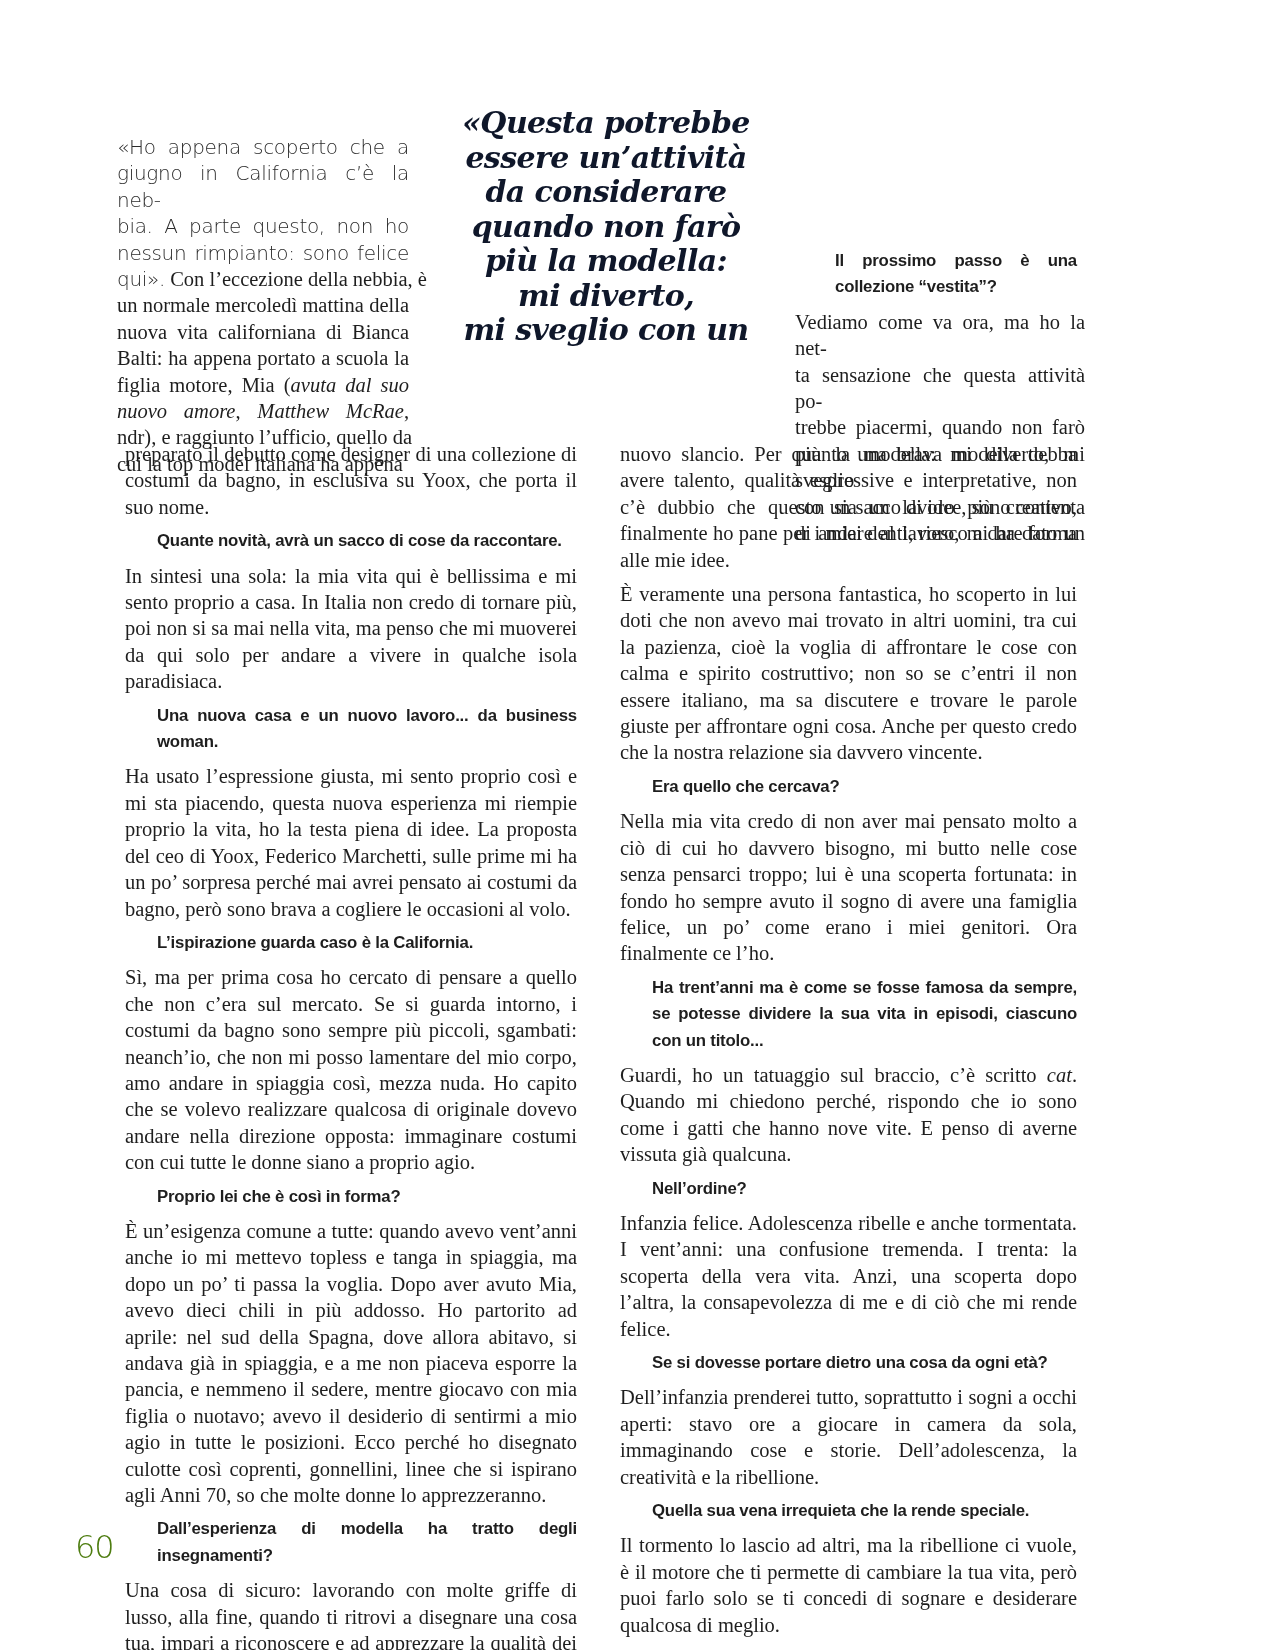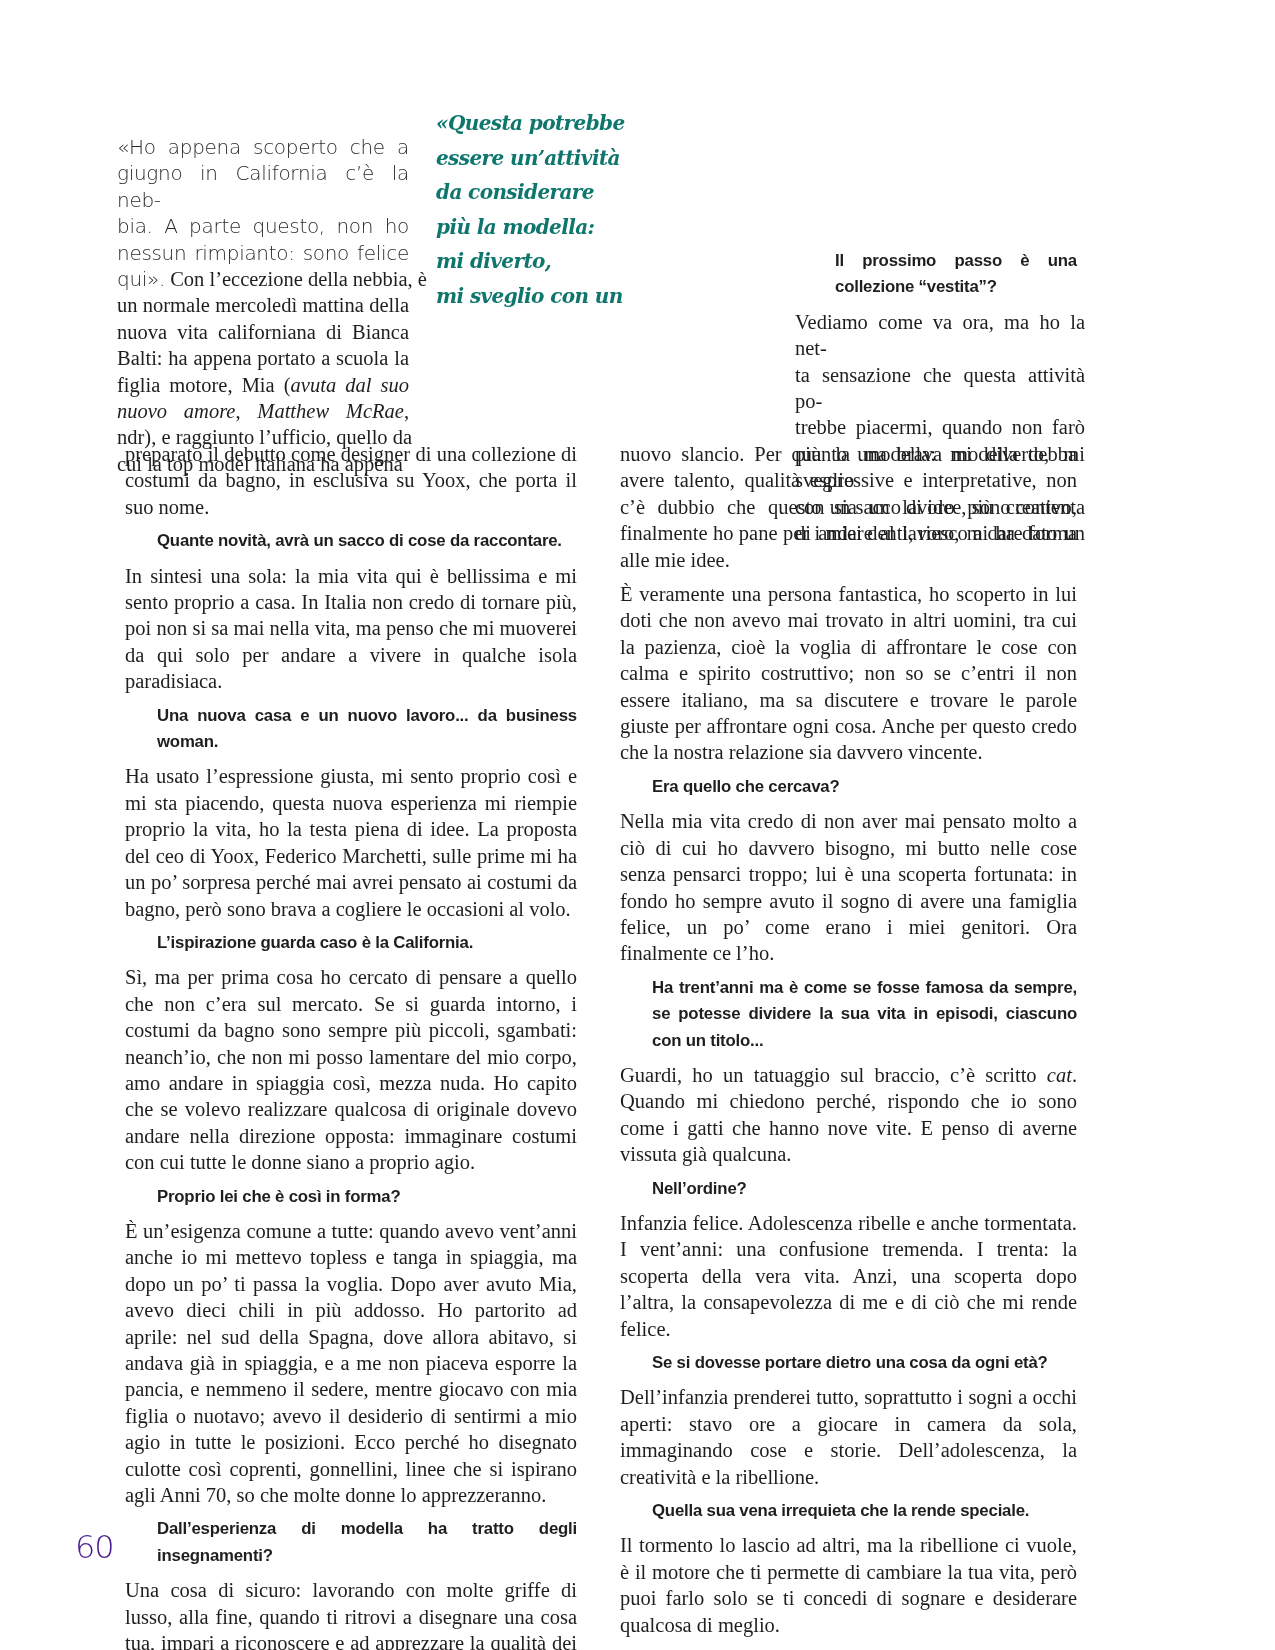--- a/index.html
+++ b/index.html
@@ -5,29 +5,29 @@
   html, body { margin: 0; padding: 0; background: #ffffff; }
   body { width: 1275px; height: 1650px; position: relative; overflow: hidden; color: #1e1e1e; }
   .page { position: absolute; left: 0; top: 8px; width: 1275px; height: 1650px; }
   .serif { font-family: "Liberation Serif", "DejaVu Serif", serif; font-size: 20.5px; line-height: 26.4px; }
   .sans-light { font-family: "DejaVu Sans", "Liberation Sans", sans-serif; font-weight: 300; font-size: 20px; line-height: 26.4px; color: #2a2a2a; letter-spacing: -0.3px; }
   .q { font-family: "Liberation Sans", "DejaVu Sans", sans-serif; font-weight: bold; font-size: 16.8px; line-height: 26.4px; padding-left: 32px; letter-spacing: -0.2px; }
   .p { text-align: justify; margin: 8px; }
   .line { display: block; white-space: nowrap; }
   .lj { display: block; text-align: justify; text-align-last: justify; }
   .intro { position: absolute; left: 117px; top: 126px; width: 292px; }
-  .pullquote { position: absolute; left: 436px; top: 98px; width: 340px; text-align: left;
+  .pullquote { position: absolute; left: 436px; top: 98px; width: 340px; text-align: center;
     font-family: "DejaVu Serif", "Liberation Serif", serif; font-style: italic; font-weight: bold;
-    font-size: 20px; line-height: 34.5px; letter-spacing: -0.6px; color: #0f766e; }
+    font-size: 30px; line-height: 34.5px; letter-spacing: -0.6px; color: #0f172a; }
   .rightTop { position: absolute; left: 795px; top: 232px; width: 290px; }
   .colL { position: absolute; left: 117px; top: 425px; width: 468px; }
   .colR { position: absolute; left: 612px; top: 425px; width: 473px; }
   .rightTop .q { padding-left: 32px; }
   .pagenum { position: absolute; left: 75px; top: 1520px; font-family: "DejaVu Sans", sans-serif;
-    font-weight: 200; font-size: 32px; color: #4c1d95; letter-spacing: -1px; }
+    font-weight: 200; font-size: 32px; color: #4d7c0f; letter-spacing: -1px; }
   em { font-style: italic; }
 </style>
 </head>
 <body>
 
 <div class="page">
 
   <div class="intro">
     <span class="lj sans-light">«Ho appena scoperto che a</span>
     <span class="lj sans-light">giugno in California c’è la neb-</span>
@@ -40,20 +40,21 @@
     <span class="lj serif"><span>figlia motore, Mia (</span><em>avuta dal suo</em></span>
     <span class="lj serif"><em>nuovo amore</em><span>, </span><em>Matthew McRae</em><span>,</span></span>
     <span class="line serif">ndr), e raggiunto l’ufficio, quello da</span>
     <span class="line serif">cui la top model italiana ha appena</span>
   </div>
 
   <div class="pullquote">
     <div>«Questa potrebbe</div>
     <div>essere un’attività</div>
     <div>da considerare</div>
+    <div>quando non farò</div>
     <div>più la modella:</div>
     <div>mi diverto,</div>
     <div>mi sveglio con un</div>
   </div>
 
   <div class="rightTop">
     <div class="q p" style="padding-left:32px;">Il prossimo passo è una collezione “vestita”?</div>
     <span class="lj serif">Vediamo come va ora, ma ho la net-</span>
     <span class="lj serif">ta sensazione che questa attività po-</span>
     <span class="lj serif">trebbe piacermi, quando non farò</span>

